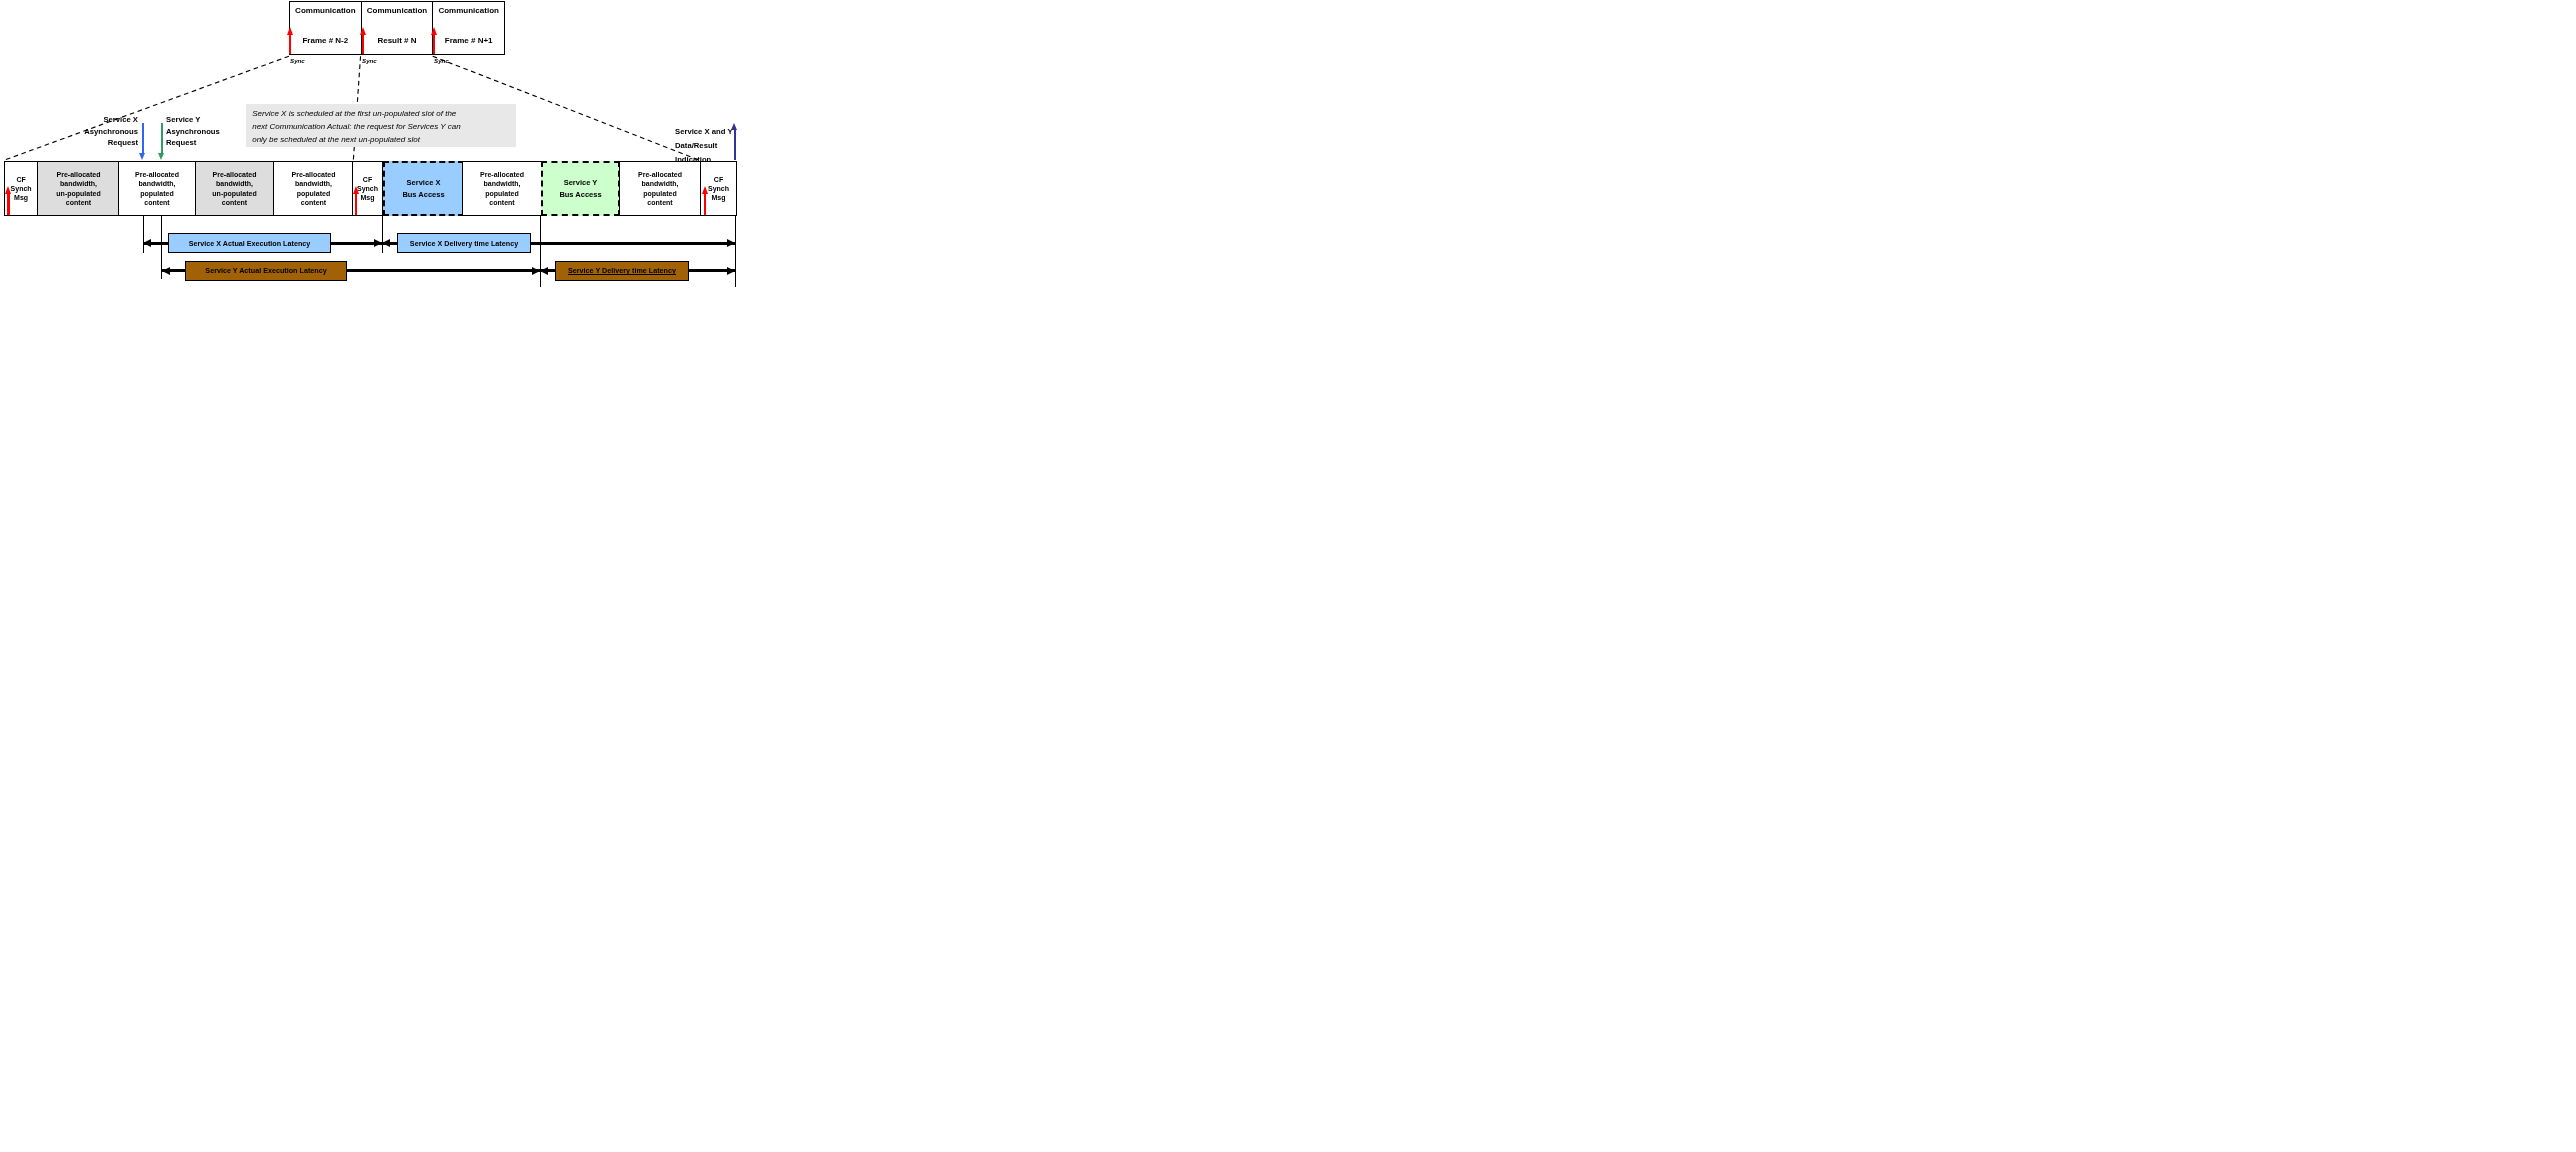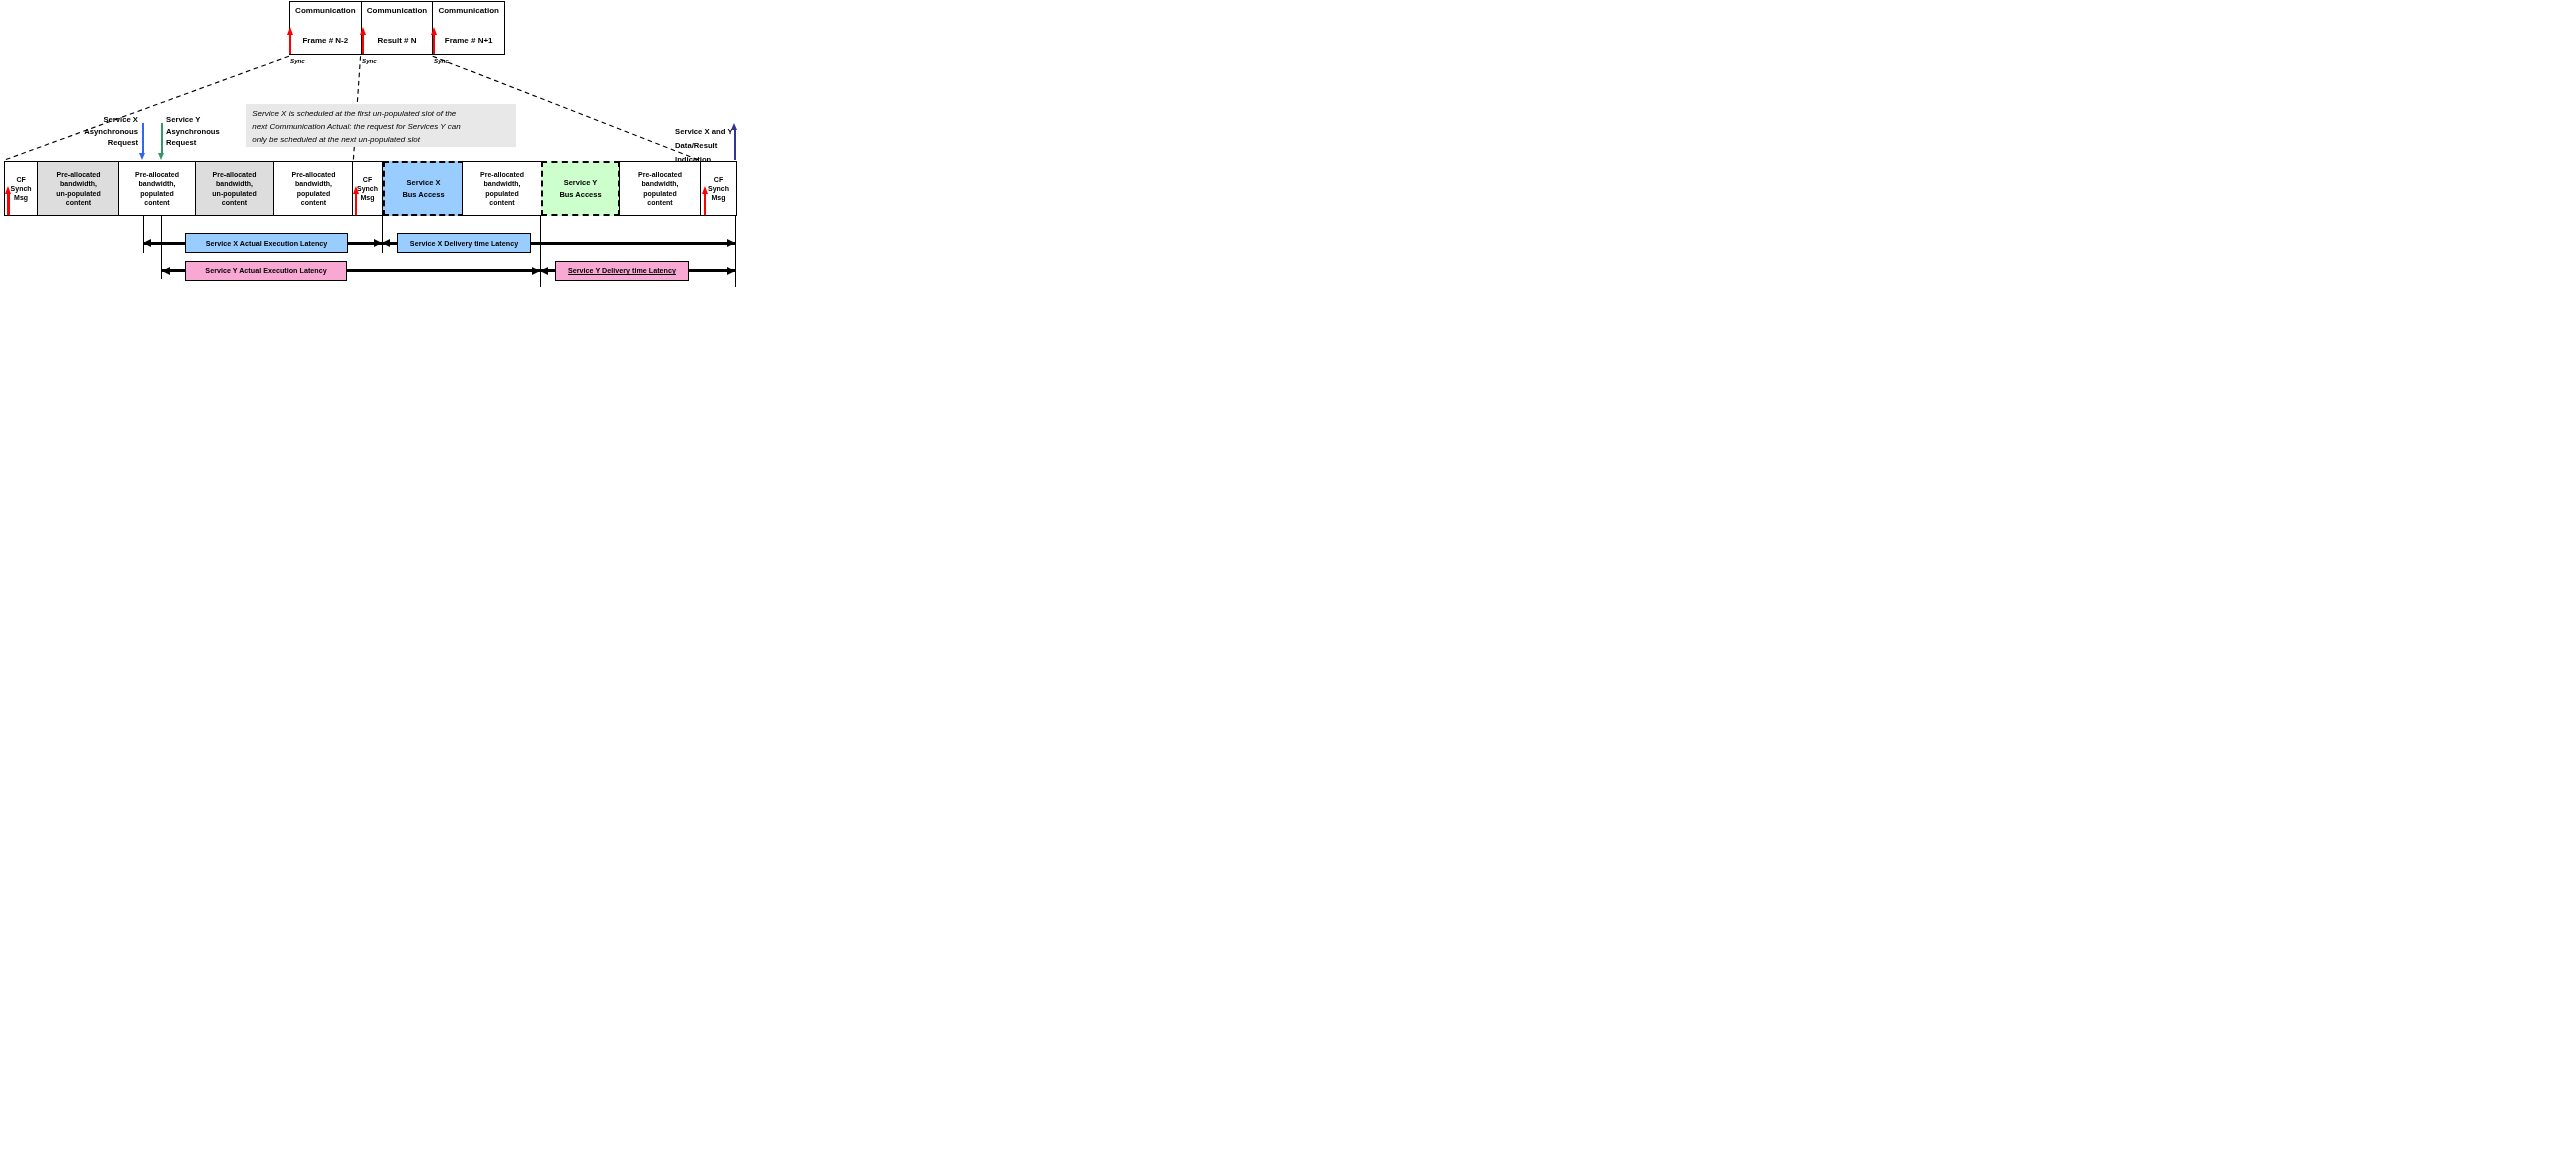--- a/index.html
+++ b/index.html
@@ -48,21 +48,21 @@
 
   
   .tick{position:absolute;width:1px;background:#000;}
   .hshaft{position:absolute;height:2.6px;background:#000;}
   .ah{position:absolute;width:0;height:0;border-top:4.1px solid transparent;border-bottom:4.1px solid transparent;}
   .ah.left{border-right:8.2px solid #000;}
   .ah.right{border-left:8.2px solid #000;}
   .lat-box{position:absolute;border:1.3px solid #000;box-sizing:border-box;display:flex;
            align-items:center;justify-content:center;font-weight:bold;font-size:7.2px;text-align:center;}
   .lat-box.blue{background:#99CCFF;}
-  .lat-box.green{background:#f9a8d4;}
+  .lat-box.green{background:#a16207;}
 </style>
 </head>
 <body>
 
 <div class="stage">
 
   <svg class="overlay" viewBox="0 0 1458 559" width="751" height="288">
     <line x1="561" y1="109" x2="8" y2="311" stroke="#000" stroke-width="2.2" stroke-dasharray="9 7"></line>
     <line x1="700" y1="109" x2="686" y2="311" stroke="#000" stroke-width="2.2" stroke-dasharray="9 7"></line>
     <line x1="840" y1="109" x2="1358" y2="311" stroke="#000" stroke-width="2.2" stroke-dasharray="9 7"></line>
@@ -212,21 +212,21 @@
   <div class="tick" style="left:161px;top:215px;height:64px;"></div>
   <div class="tick" style="left:382px;top:215px;height:38px;"></div>
   <div class="tick" style="left:540px;top:215px;height:72px;"></div>
   <div class="tick" style="left:735px;top:215px;height:72px;"></div>
 
   <div class="hshaft" style="left:143px;top:242px;width:592px;"></div>
   <div class="ah left" style="left:143px;top:239px;"></div>
   <div class="ah right" style="left:374px;top:239px;"></div>
   <div class="ah left" style="left:382px;top:239px;"></div>
   <div class="ah right" style="left:727px;top:239px;"></div>
-  <div class="lat-box blue" style="left:185px;top:233px;width:163px;height:20px;">Service X Actual Execution Latency</div>
+  <div class="lat-box blue" style="left:168px;top:233px;width:163px;height:20px;">Service X Actual Execution Latency</div>
   <div class="lat-box blue" style="left:397px;top:233px;width:134px;height:20px;">Service X Delivery time Latency</div>
 
   <div class="hshaft" style="left:162px;top:269px;width:573px;"></div>
   <div class="ah left" style="left:162px;top:267px;"></div>
   <div class="ah right" style="left:532px;top:267px;"></div>
   <div class="ah left" style="left:540px;top:267px;"></div>
   <div class="ah right" style="left:727px;top:267px;"></div>
   <div class="lat-box green" style="left:185px;top:261px;width:162px;height:19.6px;">Service Y Actual Execution Latency</div>
   <div class="lat-box green" style="left:555px;top:261px;width:134px;height:19.6px;text-decoration:underline;">Service Y Delivery time Latency</div>
 

